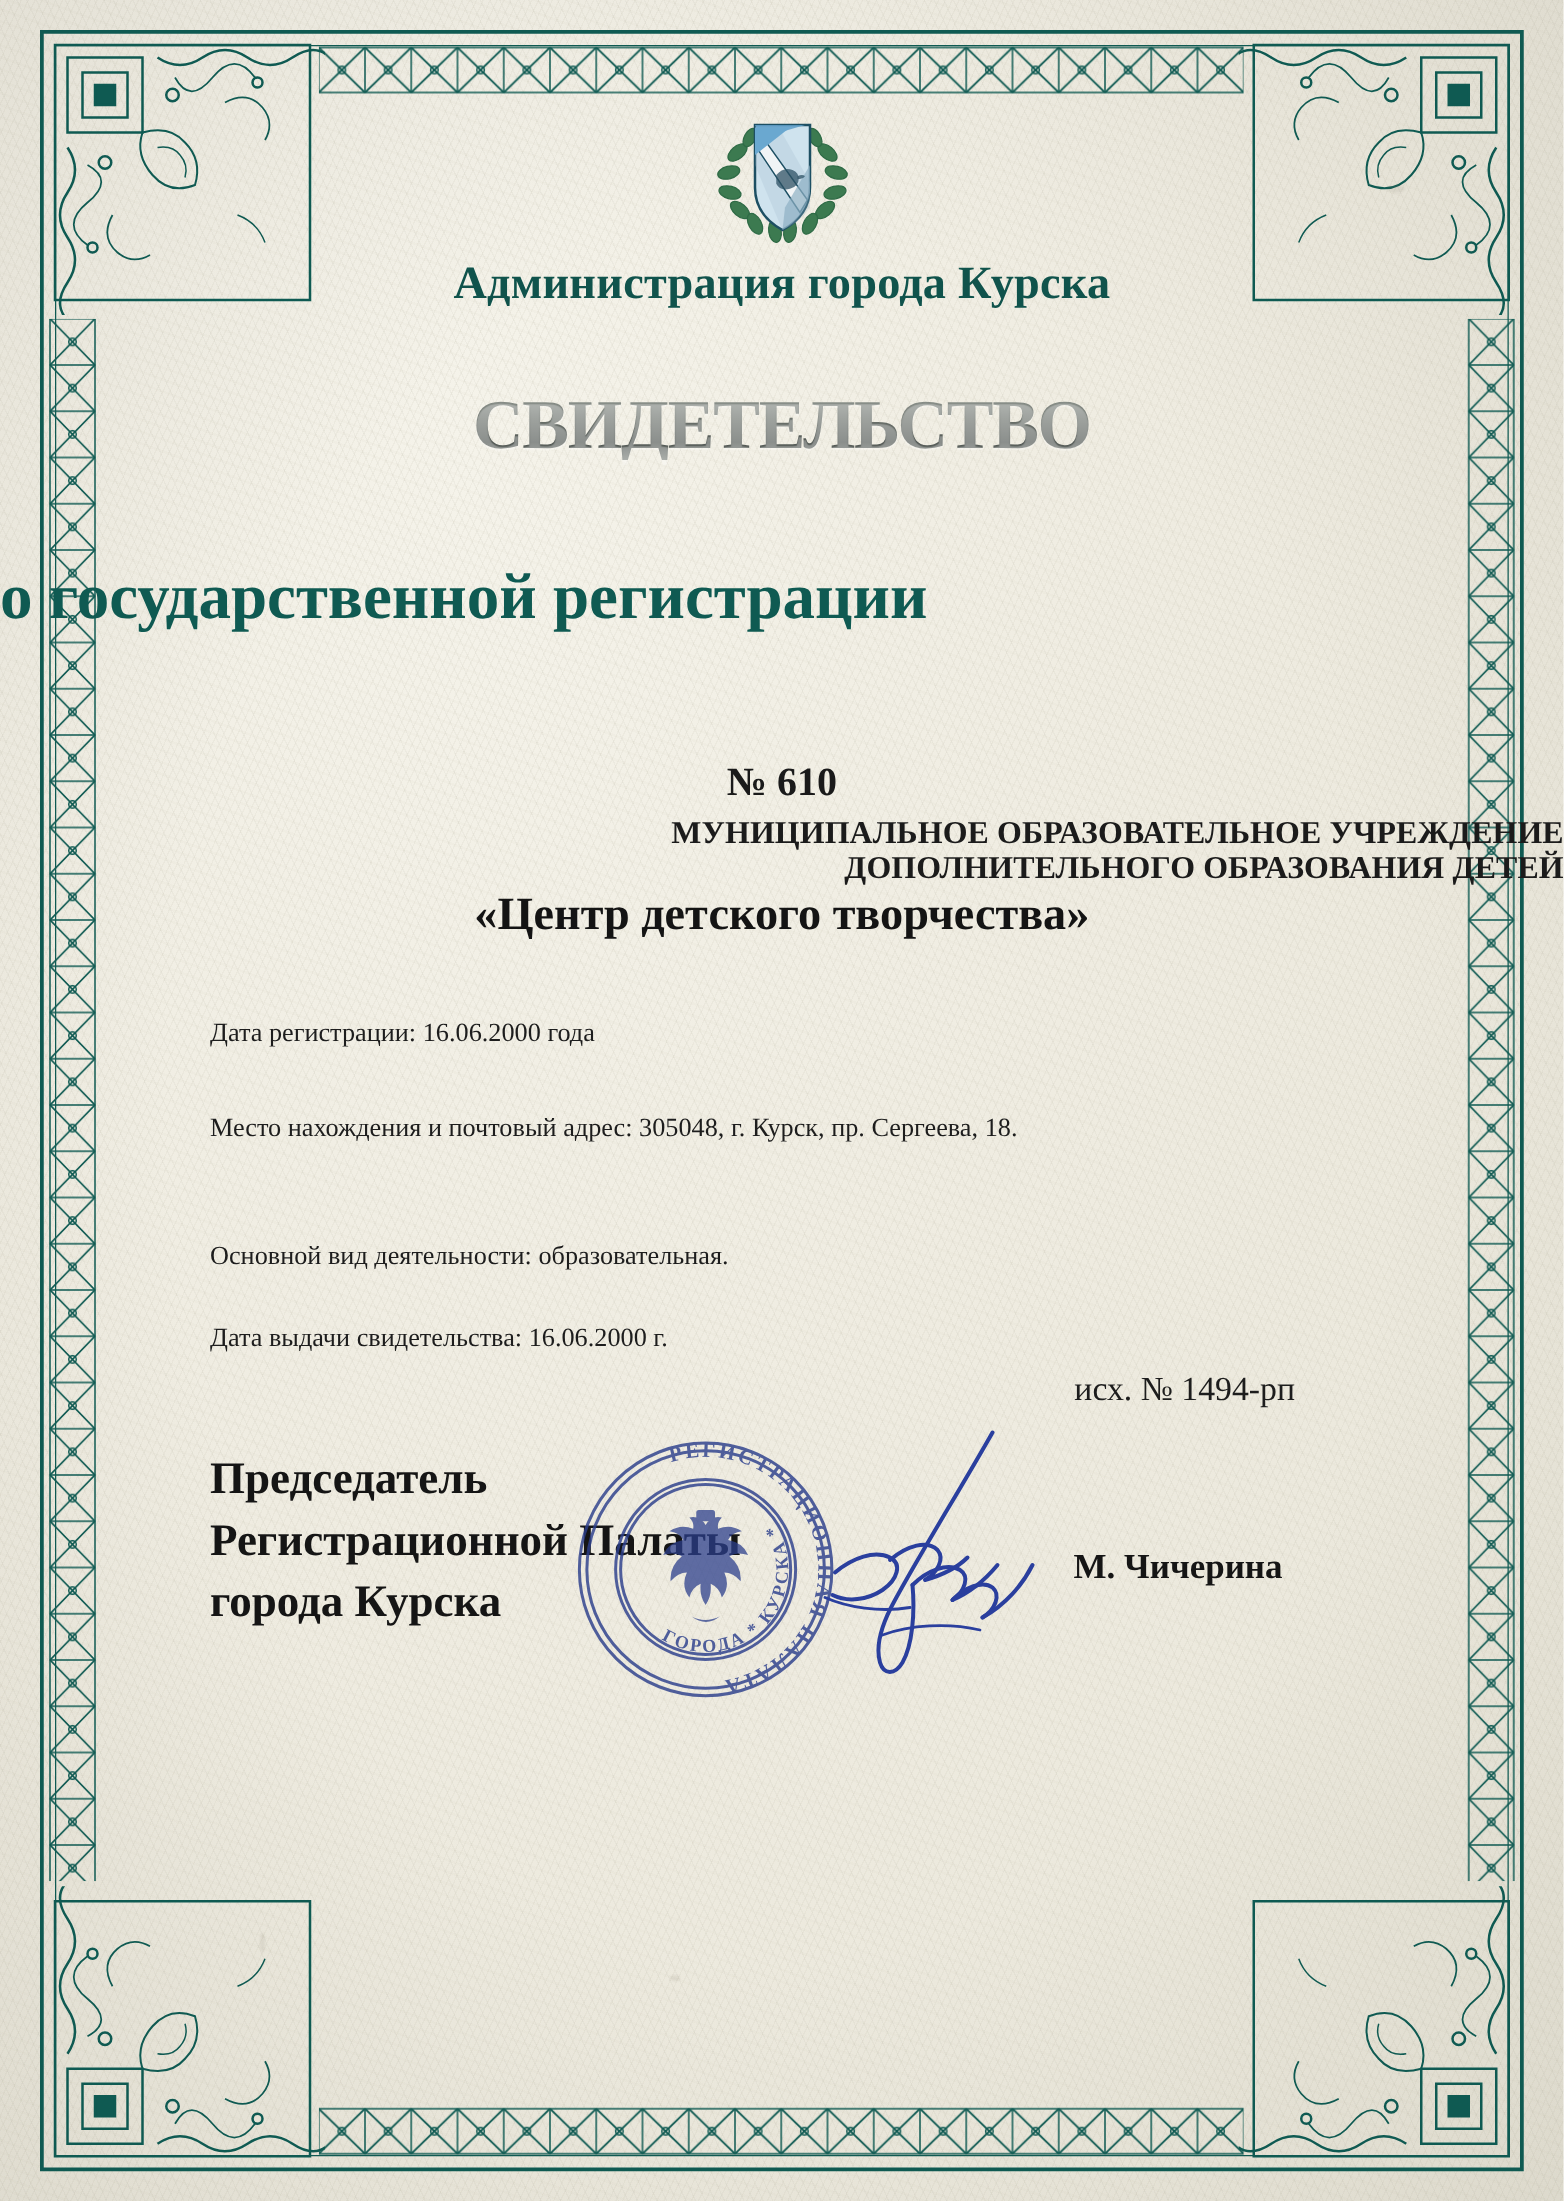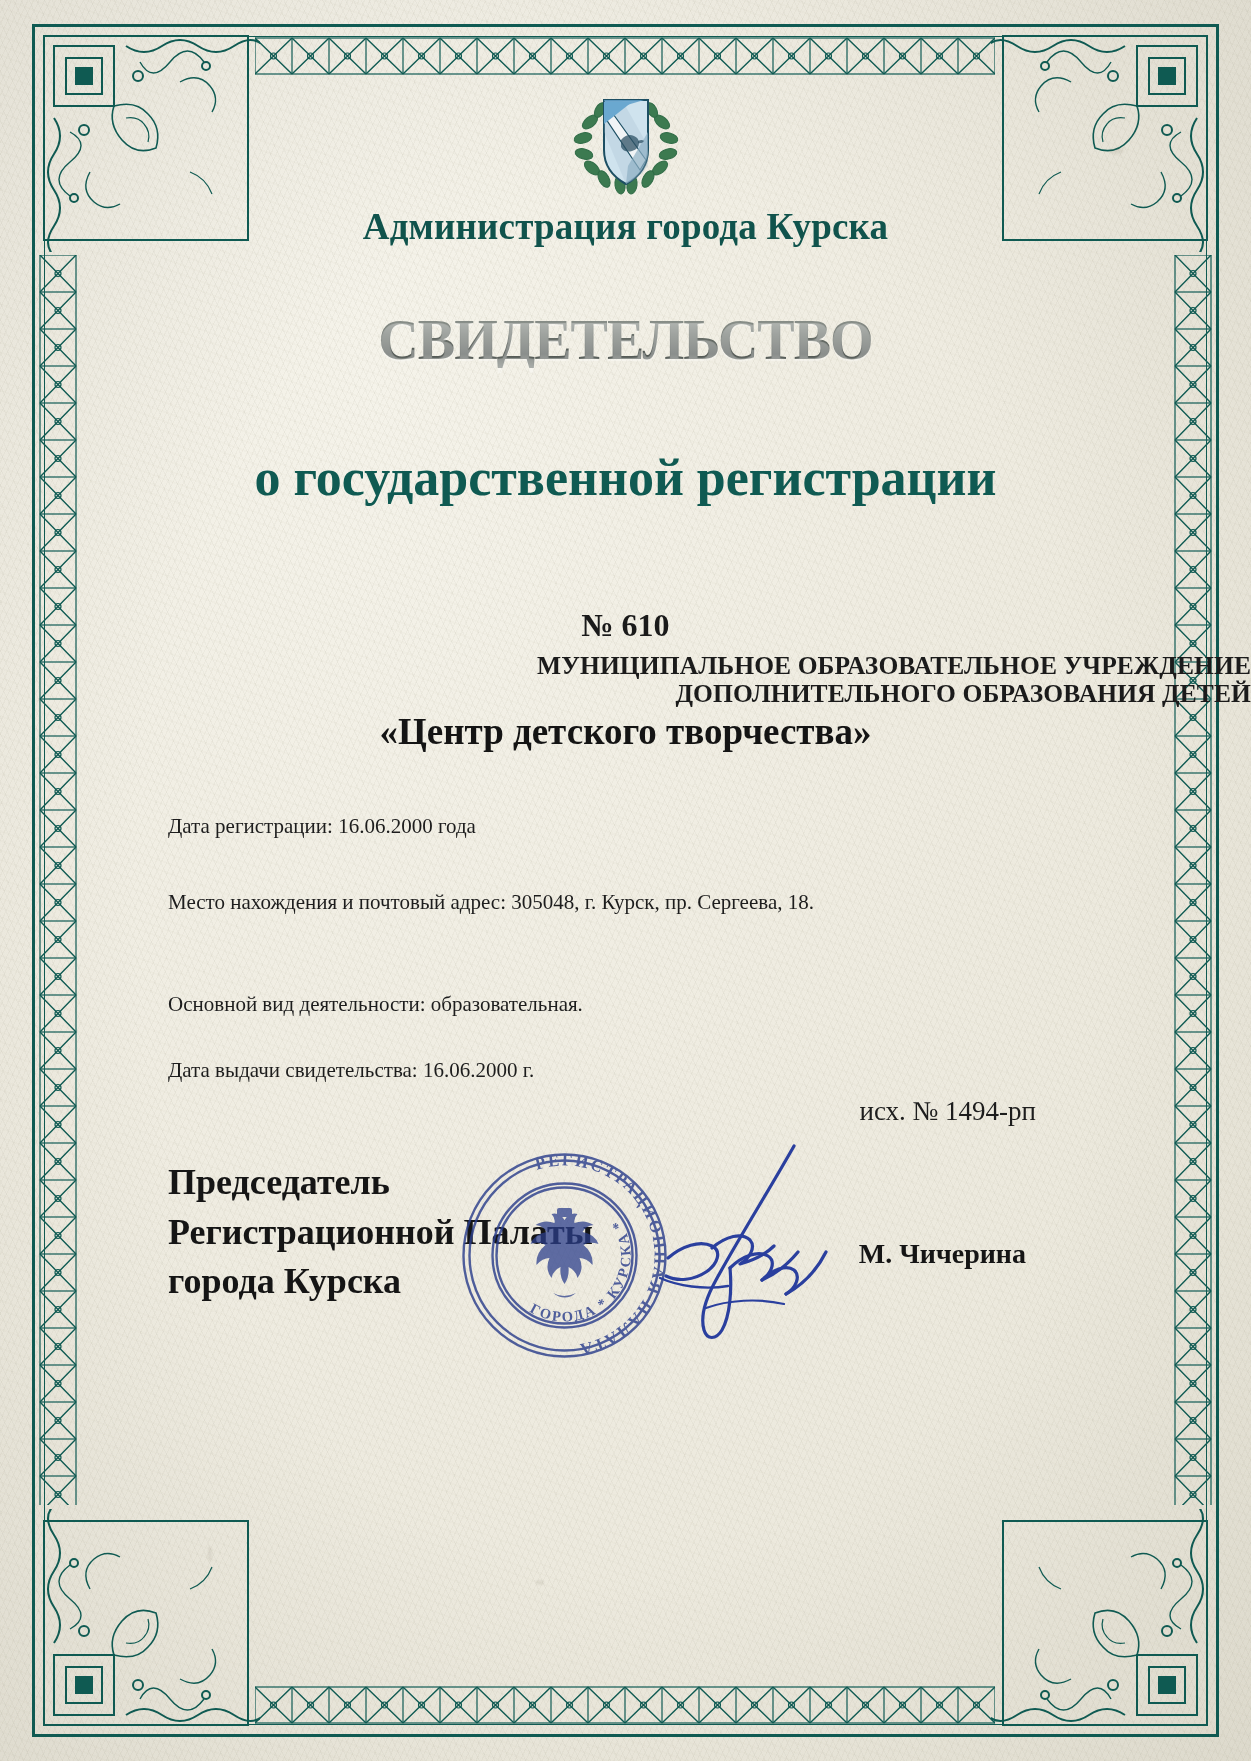--- a/index.html
+++ b/index.html
@@ -132,21 +132,21 @@
     background-clip: text;
     color: transparent;
     text-shadow: 0 2px 1px rgba(255,255,255,0.35);
     margin-top: 19px;
   }
 
   .sub-title {
     position: absolute;
     top: 448px;
     left: 0; right: 0;
-    text-align: center;
+    text-align: left;
     font-family: "Liberation Serif", serif;
     font-weight: bold;
     font-size: 52px;
     color: #0f5a52;
     letter-spacing: 0px;
   }
 
   .reg-number {
     position: absolute;
     top: 607px;

